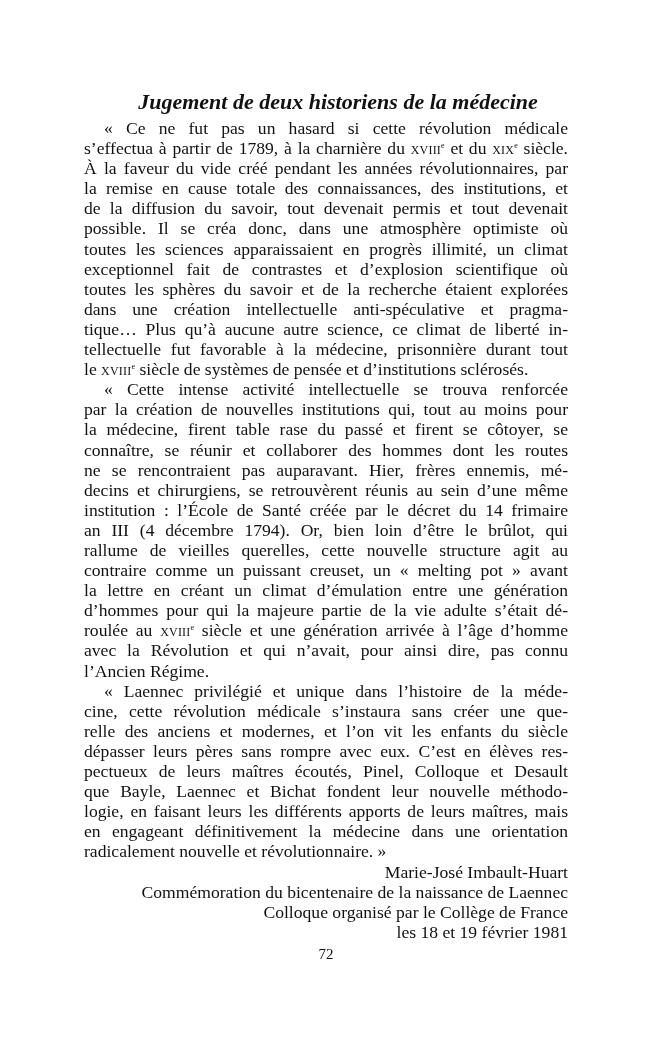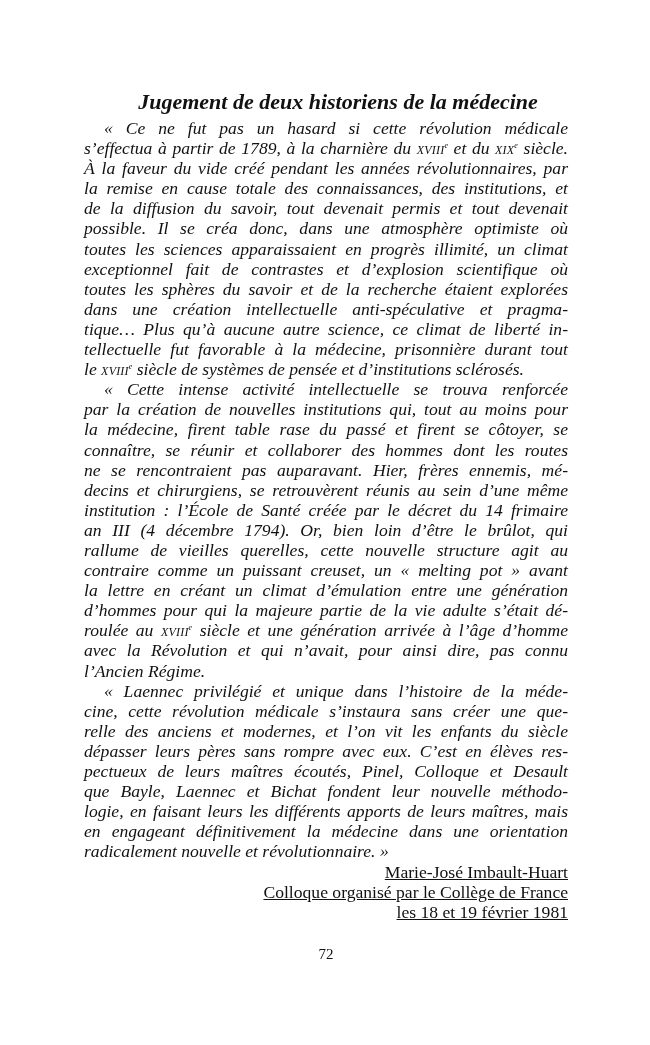--- a/index.html
+++ b/index.html
@@ -33,21 +33,20 @@
       line-height: 28px;
       white-space: nowrap;
     }
     .body-text {
       position: absolute;
       top: 118px;
       left: 0;
       width: 484px;
       font-size: 17.6px;
       line-height: 20.1px;
-      font-style: italic;
     }
     .line {
       display: block;
       height: 20.1px;
       text-align: justify;
       text-align-last: justify;
       white-space: nowrap;
       overflow: visible;
     }
     .line.last {
@@ -71,21 +70,20 @@
       left: 0;
       width: 484px;
       font-size: 17.6px;
       line-height: 20.1px;
     }
     .attr-line {
       display: block;
       text-align: right;
       white-space: nowrap;
       height: 20.1px;
-      text-decoration: underline;
     }
     .page-number {
       position: absolute;
       top: 944px;
       left: 0;
       width: 484px;
       text-align: center;
       font-size: 15px;
       line-height: 20px;
     }
@@ -131,18 +129,19 @@
       <span class="line">dépasser leurs pères sans rompre avec eux. C’est en élèves res-</span>
       <span class="line">pectueux de leurs maîtres écoutés, Pinel, Colloque et Desault</span>
       <span class="line">que Bayle, Laennec et Bichat fondent leur nouvelle méthodo-</span>
       <span class="line">logie, en faisant leurs les différents apports de leurs maîtres, mais</span>
       <span class="line">en engageant définitivement la médecine dans une orientation</span>
       <span class="line last">radicalement nouvelle et révolutionnaire. »</span>
     </div>
 
   <div class="attribution" id="attribution" style="top: 861.7px;">
     <span class="attr-line">Marie-José Imbault-Huart</span>
+    <span class="attr-line">Commémoration du bicentenaire de la naissance de Laennec</span>
     <span class="attr-line">Colloque organisé par le Collège de France</span>
     <span class="attr-line">les 18 et 19 février 1981</span>
   </div>
 
   <div class="page-number">72</div>
 </div>
 
 </body></html>

